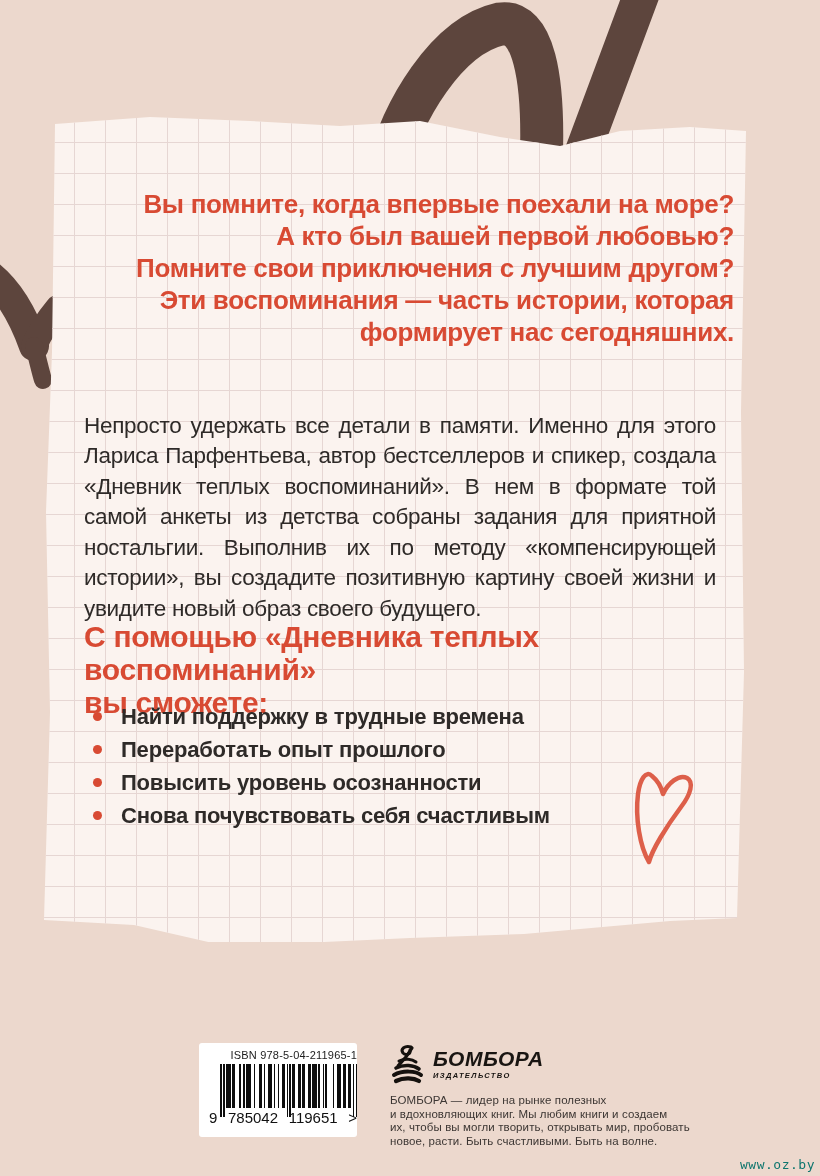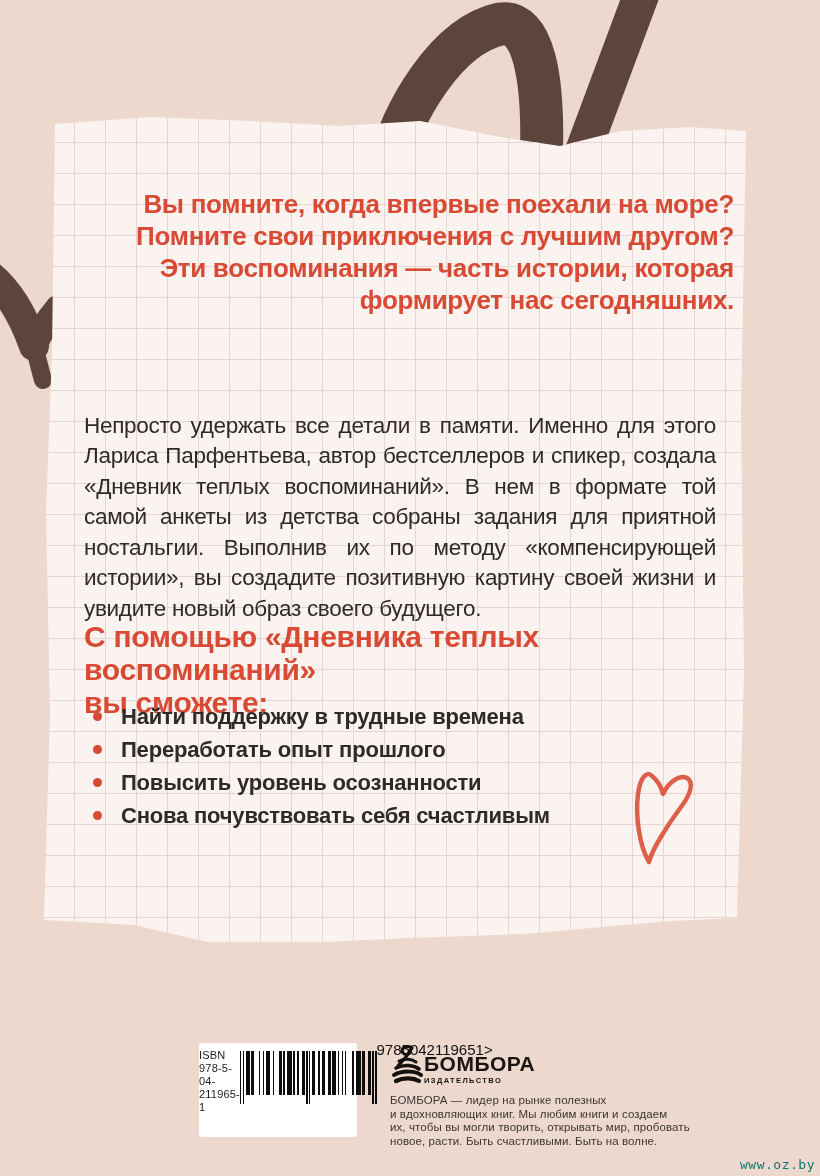--- a/index.html
+++ b/index.html
@@ -63,34 +63,34 @@
   .benefits li::before{
     content:"";position:absolute;left:9px;top:12px;
     width:9px;height:9px;border-radius:50%;background:var(--red);
   }
   .heart{position:absolute;left:588px;top:644px;}
 
   
   .barcode-card{
     position:absolute;left:199px;top:1043px;width:158px;height:94px;
     background:#ffffff;border-radius:3px;
-    display:flex;flex-direction:row;align-items:flex-start;
+    display:flex;flex-direction:column;align-items:flex-end;
     padding-top:6px;
   }
   .isbn{font-size:11px;line-height:13px;color:#1c1c1c;letter-spacing:0.2px;}
   .bars{display:flex;align-items:flex-start;height:53px;margin-top:2px;}
   .bar{width:1.45px;height:44px;}
   .bar.on{background:#0d0d0d;}
   .bar.guard{height:53px;}
   .digits{
     display:flex;justify-content:space-between;width:148px;
     font-size:15px;line-height:16px;color:#111;margin-top:-7px;
   }
   .publisher{position:absolute;left:390px;top:1043px;width:340px;}
-  .pub-head{display:flex;align-items:flex-end;}
+  .pub-head{display:flex;align-items:flex-start;gap:9px;font-style:italic;}
   .publogo{width:34px;height:42px;flex:0 0 auto;}
   .pubname{font-size:21px;line-height:22px;font-weight:bold;color:#191512;letter-spacing:0.5px;margin-top:5px;}
   .pubtag{font-size:7.5px;line-height:9px;font-weight:bold;letter-spacing:1.4px;color:#191512;margin-top:1px;}
   .blurb{margin-top:9px;font-size:11.5px;line-height:13.5px;color:#3c3633;font-weight:500;letter-spacing:0.1px;}
   .watermark{
     position:absolute;right:5px;bottom:4px;
     font-size:13px;color:#0f766e;letter-spacing:0.5px;
     font-family:"DejaVu Sans Mono","Liberation Mono",monospace;
   }
 </style>
@@ -106,20 +106,21 @@
       <path d="M-18 270 C 4 284 22 312 34 346" stroke-width="30"></path>
       <path d="M34 346 C 40 332 48 320 58 308" stroke-width="26"></path>
       <path d="M34 346 C 38 360 40 370 43 380" stroke-width="18"></path>
     </g>
   </svg>
 
   <div class="paper">
 
     <div class="headline">
         <div>Вы помните, когда впервые поехали на море?</div>
+        <div>А кто был вашей первой любовью?</div>
         <div>Помните свои приключения с лучшим другом?</div>
         <div>Эти воспоминания — часть истории, которая</div>
         <div>формирует нас сегодняшних.</div>
       </div>
 
     <p class="body-par">Непросто удержать все детали в памяти. Именно для этого Лариса Парфентьева, автор бестселлеров и спикер, создала «Дневник теплых воспоминаний». В нем в формате той самой анкеты из детства собраны задания для приятной ностальгии. Выполнив их по методу «компенсирующей истории», вы создадите позитивную картину своей жизни и увидите новый образ своего будущего.</p>
 
     <div class="subhead">
         <div>С помощью «Дневника теплых воспоминаний»</div>
         <div>вы сможете:</div>

